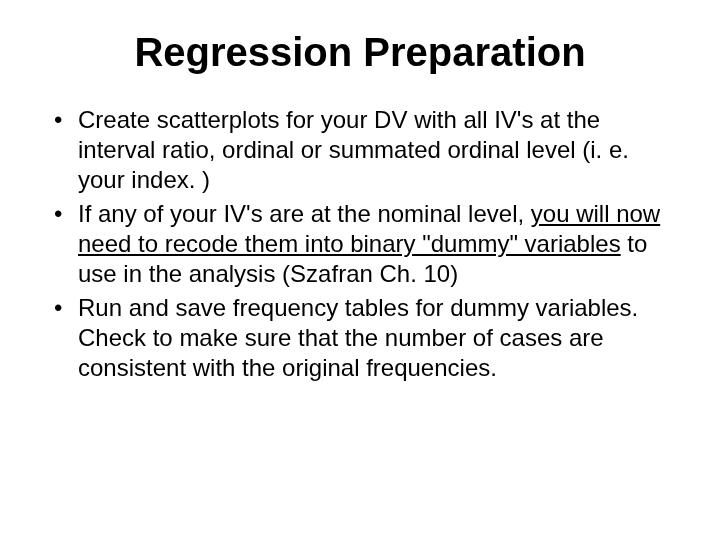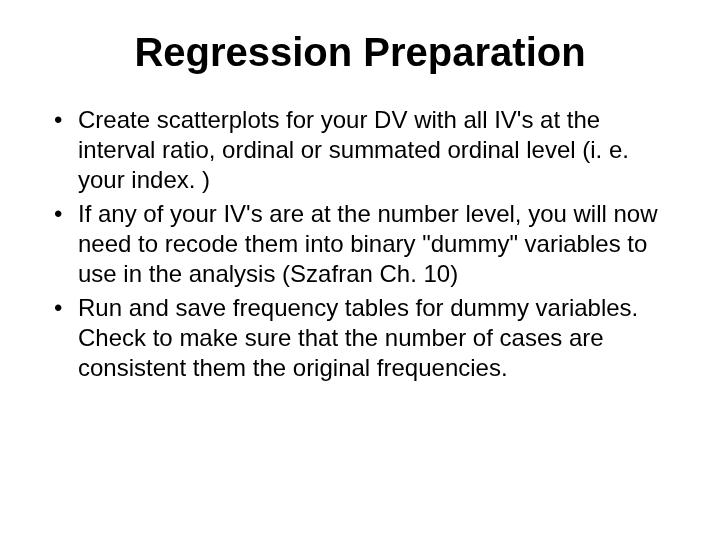--- a/index.html
+++ b/index.html
@@ -36,25 +36,26 @@
     margin-bottom: 4px;
   }
   ul.bullets li::before {
     content: "•";
     position: absolute;
     left: 4px;
     top: 0;
     font-size: 24px;
   }
   .u {
+    text-decoration: underline;
   }
 </style>
 </head>
 <body>
 
 <div class="slide">
   <h1 class="title">Regression Preparation</h1>
   <ul class="bullets">
     <li><span>Create scatterplots for your DV with all IV's at the interval ratio, ordinal or summated ordinal level (i. e. your index. )</span><span class="u"></span><span></span></li>
-    <li><span>If any of your IV's are at the number level, </span><span class="u">you will now need to recode them into binary "dummy" variables</span><span> to use in the analysis (Szafran Ch. 10)</span></li>
-    <li><span>Run and save frequency tables for dummy variables. Check to make sure that the number of cases are consistent them the original frequencies.</span><span class="u"></span><span></span></li>
+    <li><span>If any of your IV's are at the nominal level, </span><span class="u">you will now need to recode them into binary "dummy" variables</span><span> to use in the analysis (Szafran Ch. 10)</span></li>
+    <li><span>Run and save frequency tables for dummy variables. Check to make sure that the number of cases are consistent with the original frequencies.</span><span class="u"></span><span></span></li>
   </ul>
 </div>
 
 </body></html>

